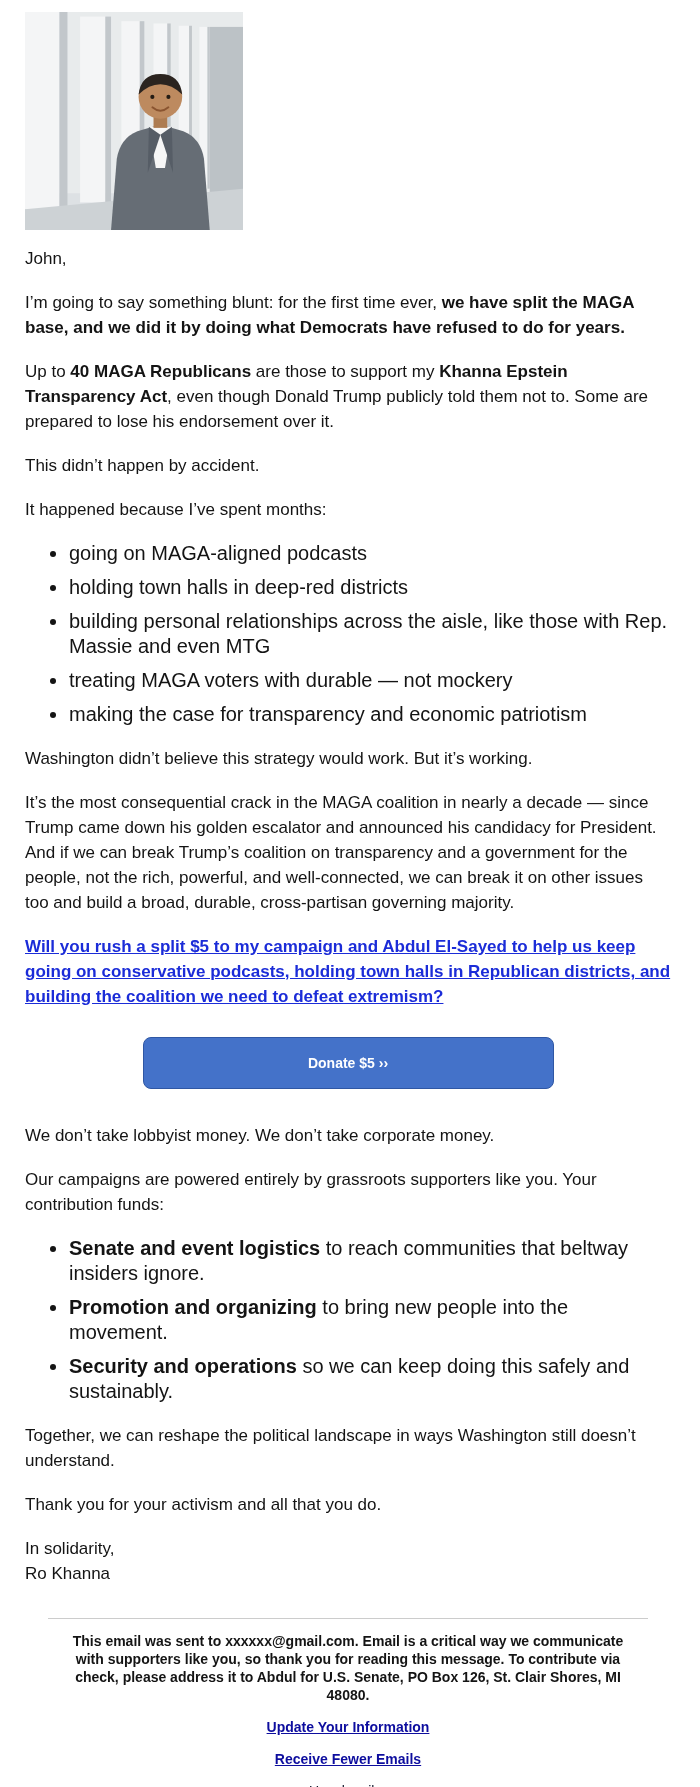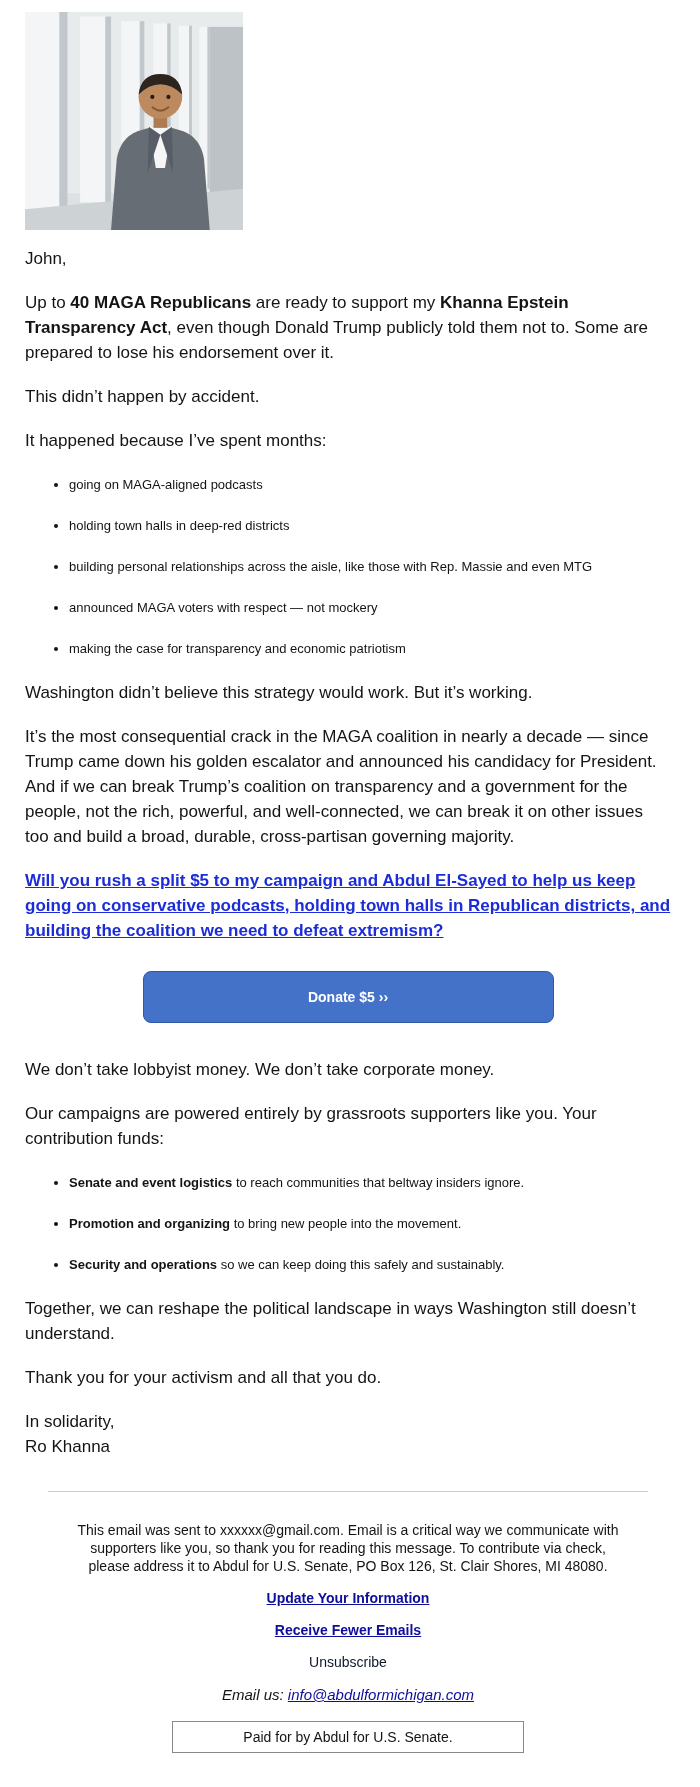--- a/index.html
+++ b/index.html
@@ -27,23 +27,23 @@
     line-height: 25px;
     margin: 0 0 19px 0;
   }
   strong { font-weight: bold; }
   ul {
     margin: 0 0 19px 0;
     padding: 0 0 0 44px;
     list-style-type: disc;
   }
   li {
-    font-size: 13px;
+    font-size: 20px;
     line-height: 25px;
-    margin: 16px 0 3px 0;
+    margin: 9px 0 3px 0;
   }
   .ask { margin-bottom: 8px; }
   .ask a {
     color: var(--link, #1b2cd8);
     font-weight: bold;
     text-decoration: underline;
   }
   .btn-wrap {
     text-align: center;
     margin: 28px 0 34px 0;
@@ -64,22 +64,23 @@
   .footer {
     width: 600px;
     margin: 32px auto 0 auto;
     border-top: 1px solid #cccccc;
     padding-top: 13px;
     text-align: center;
   }
   .footer .disclaimer {
     font-size: 14px;
     line-height: 18px;
-    margin: 16px auto 15px auto;
+    margin: 0 auto 15px auto;
     width: 560px;
+    font-weight: bold;
   }
   .footer .flink { margin: 0 0 15px 0; font-size: 14px; line-height: 17px; }
   .footer .flink a {
     color: var(--footer-link, #0d0d9e);
     font-weight: bold;
     text-decoration: underline;
   }
   .footer .funsub {
     font-size: 14px;
     line-height: 17px;
@@ -139,32 +140,33 @@
         <path d="M99,72 q2,-18 19,-18 q17,0 19,18 q-9,-9 -19,-9 q-10,0 -19,9 z" fill="#2b241f"></path>
         <circle cx="111" cy="74" r="1.8" fill="#241c14"></circle>
         <circle cx="125" cy="74" r="1.8" fill="#241c14"></circle>
         <path d="M111,83 q7,6 14,0" stroke="#8a5430" stroke-width="1.6" fill="none" stroke-linecap="round"></path>
       </g>
     </svg>
   </div>
 
   <p>John,</p>
 
-
-  <p><span>Up to </span><strong>40 MAGA Republicans</strong><span> are ready to support my </span><strong>Khanna Epstein Transparency Act</strong><span>, even though Donald Trump publicly told them not to. Some are prepared to lose his endorsement over it.</span></p>
+  <p><span>I’m going to say something blunt: for the first time ever, </span><strong>we have split the MAGA base, and we did it by doing what Democrats have refused to do for years.</strong></p>
+
+  <p><span>Up to </span><strong>40 MAGA Republicans</strong><span> are those to support my </span><strong>Khanna Epstein Transparency Act</strong><span>, even though Donald Trump publicly told them not to. Some are prepared to lose his endorsement over it.</span></p>
 
   <p>This didn’t happen by accident.</p>
 
   <p>It happened because I’ve spent months:</p>
 
   <ul>
     <li>going on MAGA-aligned podcasts</li>
     <li>holding town halls in deep-red districts</li>
     <li>building personal relationships across the aisle, like those with Rep. Massie and even MTG</li>
-    <li>announced MAGA voters with respect — not mockery</li>
+    <li>treating MAGA voters with durable — not mockery</li>
     <li>making the case for transparency and economic patriotism</li>
   </ul>
 
   <p>Washington didn’t believe this strategy would work. But it’s working.</p>
 
   <p>It’s the most consequential crack in the MAGA coalition in nearly a decade — since Trump came down his golden escalator and announced his candidacy for President. And if we can break Trump’s coalition on transparency and a government for the people, not the rich, powerful, and well-connected, we can break it on other issues too and build a broad, durable, cross-partisan governing majority.</p>
 
 
   <p class="ask"><a href="#">Will you rush a split $5 to my campaign and Abdul El-Sayed to help us keep going on conservative podcasts, holding town halls in Republican districts, and building the coalition we need to defeat extremism?</a></p>
 

